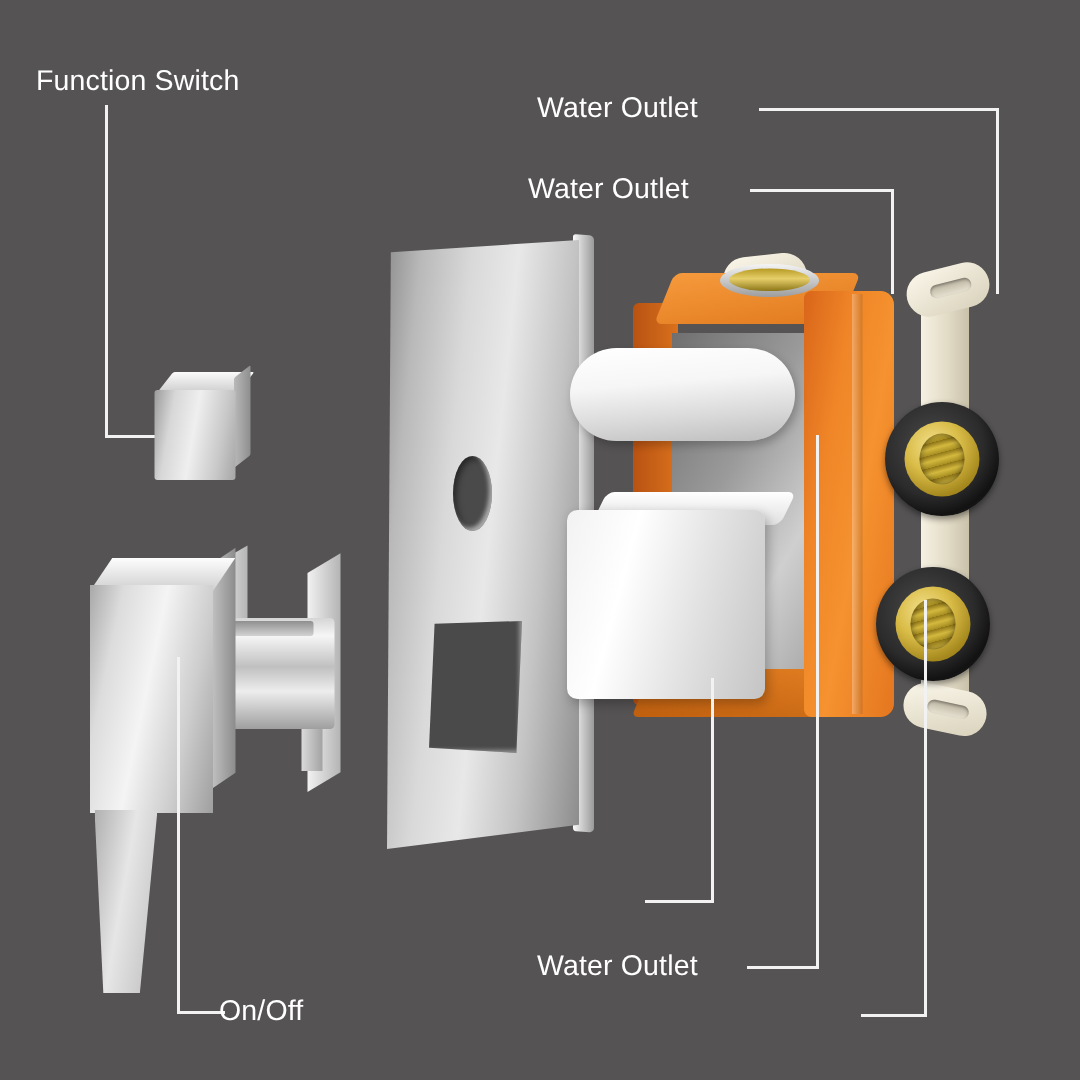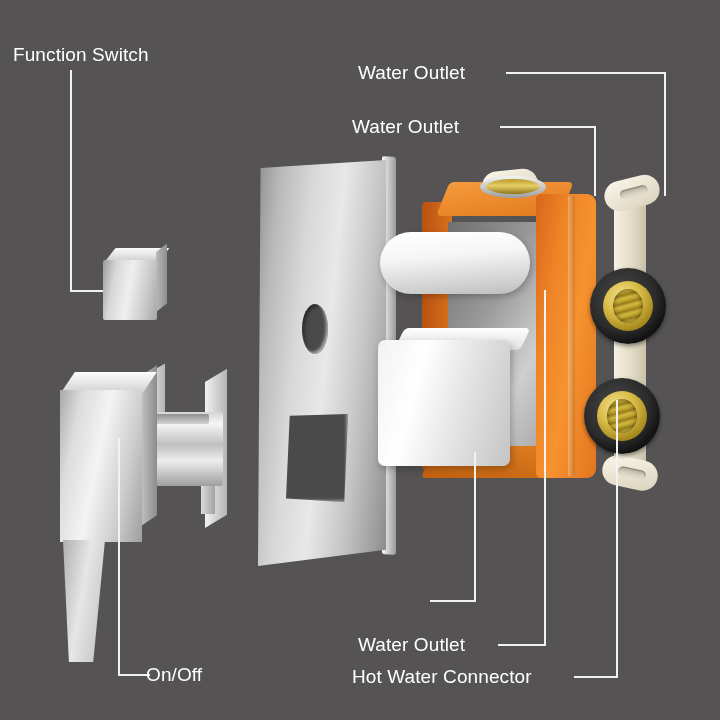--- a/index.html
+++ b/index.html
@@ -276,21 +276,21 @@
     transform: skewX(-26deg);
     transform-origin: bottom left;
     border-radius: 5px;
   }
 </style>
 </head>
 <body>
 
 <div id="stage">
 
-  <div class="label" style="left:13px; top:44px;">Function Switch</div>
+  <div class="label" style="left:24px; top:44px;">Function Switch</div>
   <div class="leader v" style="left:70px; top:70px; height:222px;"></div>
   <div class="leader h" style="left:70px; top:290px; width:40px;"></div>
 
   <div id="fn-cube">
     <div class="face-top"></div>
     <div class="face-side"></div>
     <div class="face-front"></div>
   </div>
 
   <div id="handle">
@@ -360,17 +360,16 @@
   <div class="leader h" style="left:500px; top:126px; width:96px;"></div>
   <div class="leader v" style="left:594px; top:126px; height:70px;"></div>
 
   <div class="leader h" style="left:430px; top:600px; width:46px;"></div>
   <div class="leader v" style="left:474px; top:452px; height:148px;"></div>
 
   <div class="label" style="left:358px; top:634px;">Water Outlet</div>
   <div class="leader h" style="left:498px; top:644px; width:48px;"></div>
   <div class="leader v" style="left:544px; top:290px; height:354px;"></div>
 
-  <div class="label" style="left:352px; top:666px;">Hot Water Connector</div>
   <div class="leader h" style="left:574px; top:676px; width:44px;"></div>
   <div class="leader v" style="left:616px; top:400px; height:276px;"></div>
 
 </div>
 
 </body></html>

